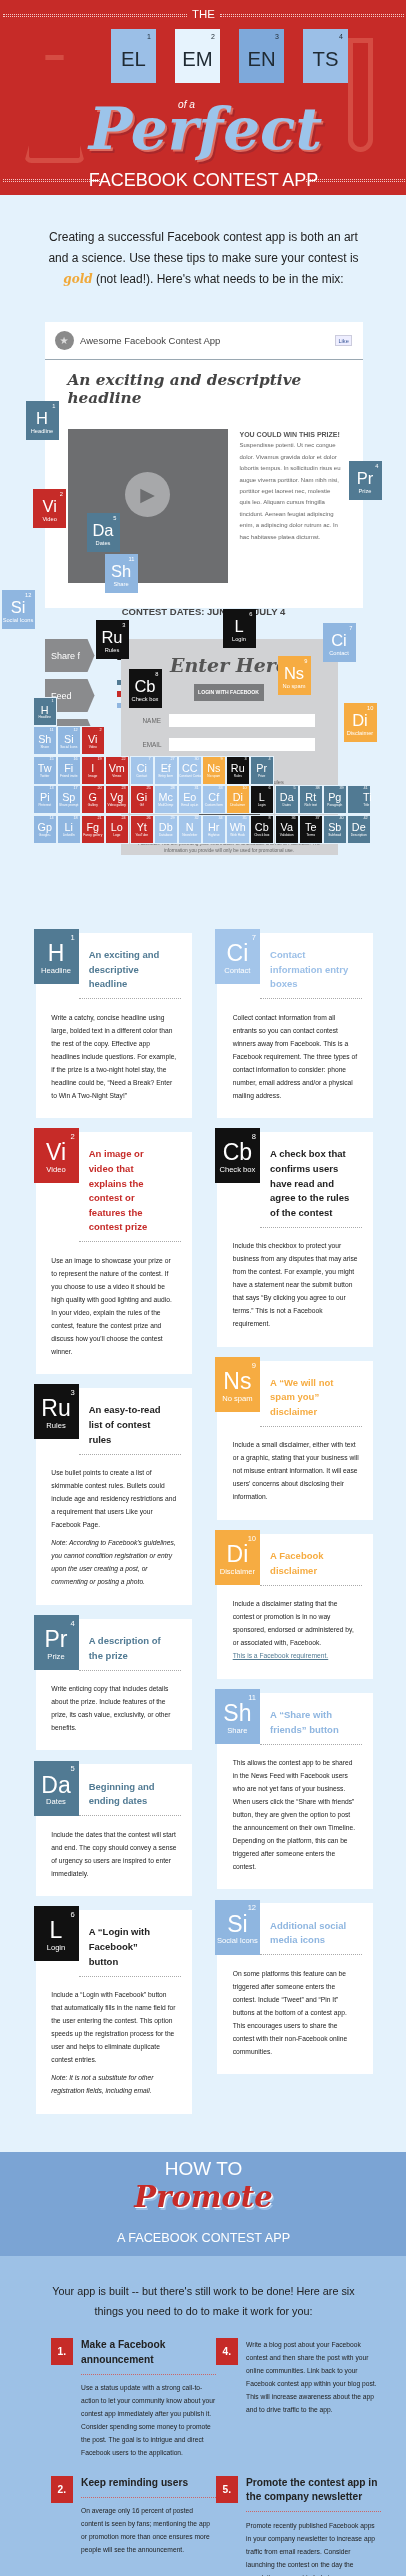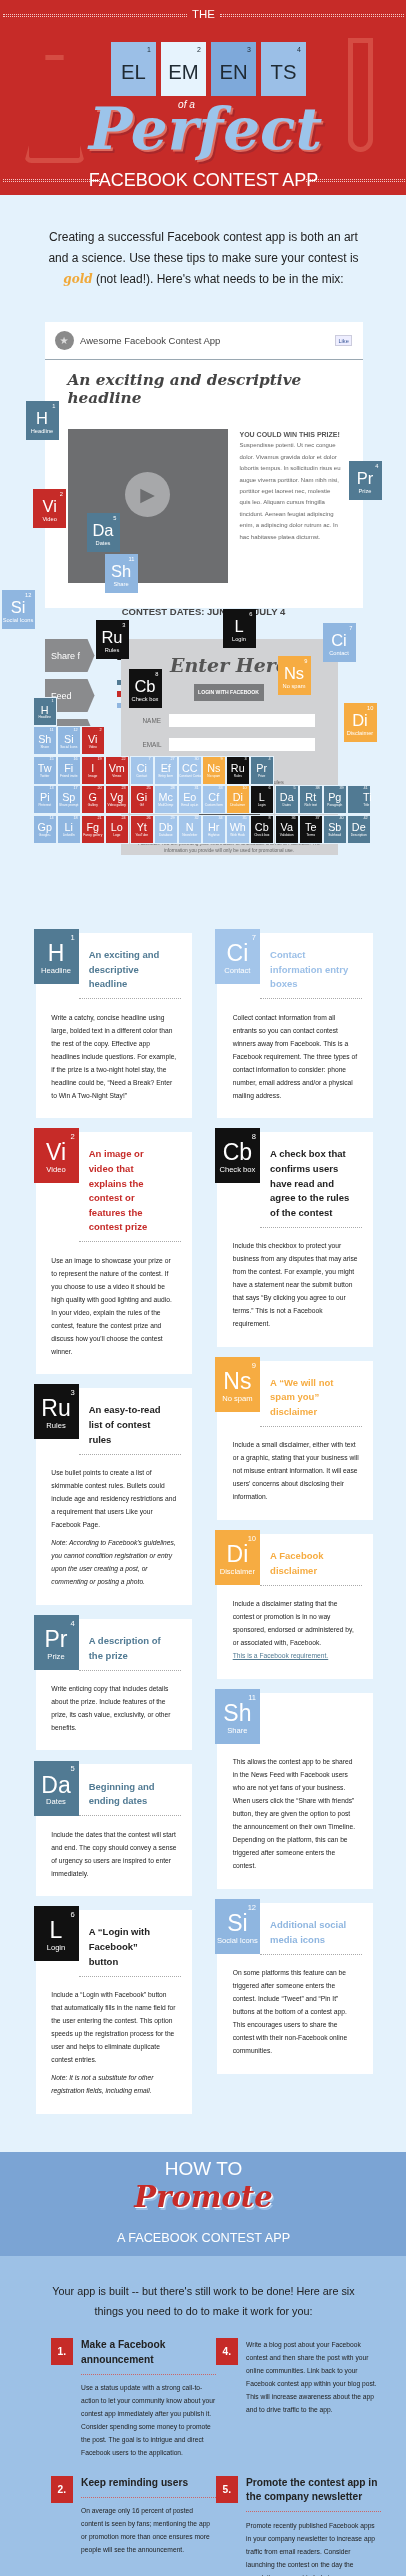--- a/index.html
+++ b/index.html
@@ -1,20 +1,20 @@
 <!DOCTYPE html>
 <html style="font-size:10.2px"><head>
 <meta charset="utf-8">
 <style>
 *{box-sizing:border-box;margin:0;padding:0}
 body{width:407px;font-family:"Liberation Sans",sans-serif;background:#e4f2fc;color:#222}
 .hero{background:#c62b28;height:195px;position:relative;overflow:hidden;color:#fff;text-align:center}
 .dash{position:absolute;height:2.5px;border-top:0.6px dotted #f4c9c7;border-bottom:0.6px dotted #f4c9c7}
 .hero .the{position:absolute;top:7.6px;left:0;right:0;font-size:11.4px}
-.tiles{position:absolute;top:42px;left:111px;display:flex;gap:5px}
+.tiles{position:absolute;top:29px;left:111px;display:flex;gap:19px}
 .tile{width:45px;height:54px;position:relative;color:#1f2a33;font-size:20.3px;display:flex;align-items:center;justify-content:center;padding-top:6.4px}
 .tile .n{position:absolute;top:3.8px;right:5.1px;font-size:7px}
 .hero .ofa{position:absolute;top:99px;left:178px;font-size:10.2px;font-style:italic;color:#fff}
 .hero .perfect{position:absolute;top:95px;left:4px;right:0;font-family:"DejaVu Serif",serif;font-style:italic;font-weight:bold;font-size:58px;color:#9cc4ea;text-shadow:1.9px 1.9px 0 #e06a5c,3.8px 3.8px 0 #a9282b}
 .hero .sub{position:absolute;top:170px;left:0;right:0;font-size:18px;letter-spacing:0}
 .flask{position:absolute;border:5.1px solid #d8554a;opacity:.8}
 .intro{text-align:center;font-size:12px;line-height:21px;padding:32px 45px 32px;color:#222}
 .intro .gold{color:#f0a93a;font-family:"DejaVu Serif",serif;font-style:italic;font-weight:bold}
 .mock{position:relative;width:318px;margin:0 auto;background:#fff;height:286px}
 .mock .top{height:38px;display:flex;align-items:center;padding:0 10.2px;border-bottom:1.3px solid #9aa8b2}
@@ -578,20 +578,21 @@
           <p class="link">This is a Facebook requirement.</p>
         </div>
       </div>
       <div class="card">
         <div class="head">
           <div class="big c-int">
             <span class="n">11</span>
             <div class="s">Sh</div>
             <div class="w">Share</div>
           </div>
+          <div class="title" style="color:#8fb6e0">A “Share with friends” button</div>
         </div>
  <div class="body">
           <p>This allows the contest app to be shared in the News Feed with Facebook users who are not yet fans of your business. When users click the “Share with friends” button, they are given the option to post the announcement on their own Timeline. Depending on the platform, this can be triggered after someone enters the contest.</p>
         </div>
       </div>
       <div class="card">
         <div class="head">
           <div class="big c-int">
             <span class="n">12</span>
             <div class="s">Si</div>

